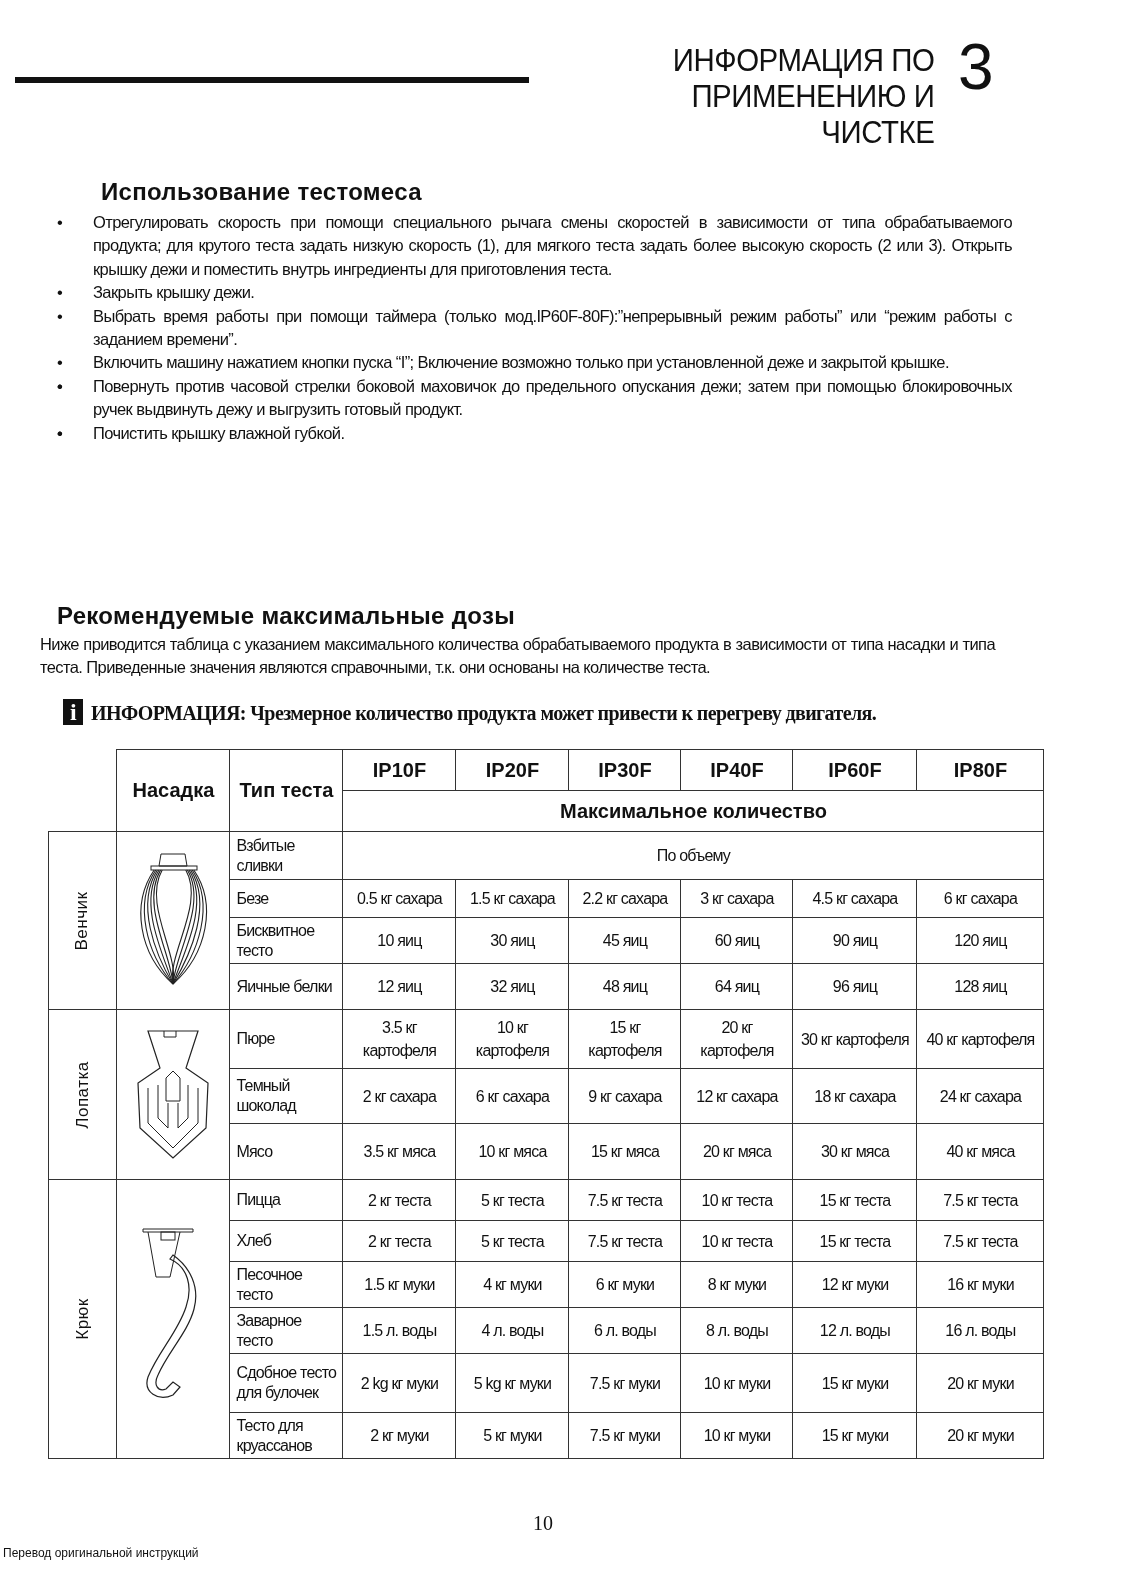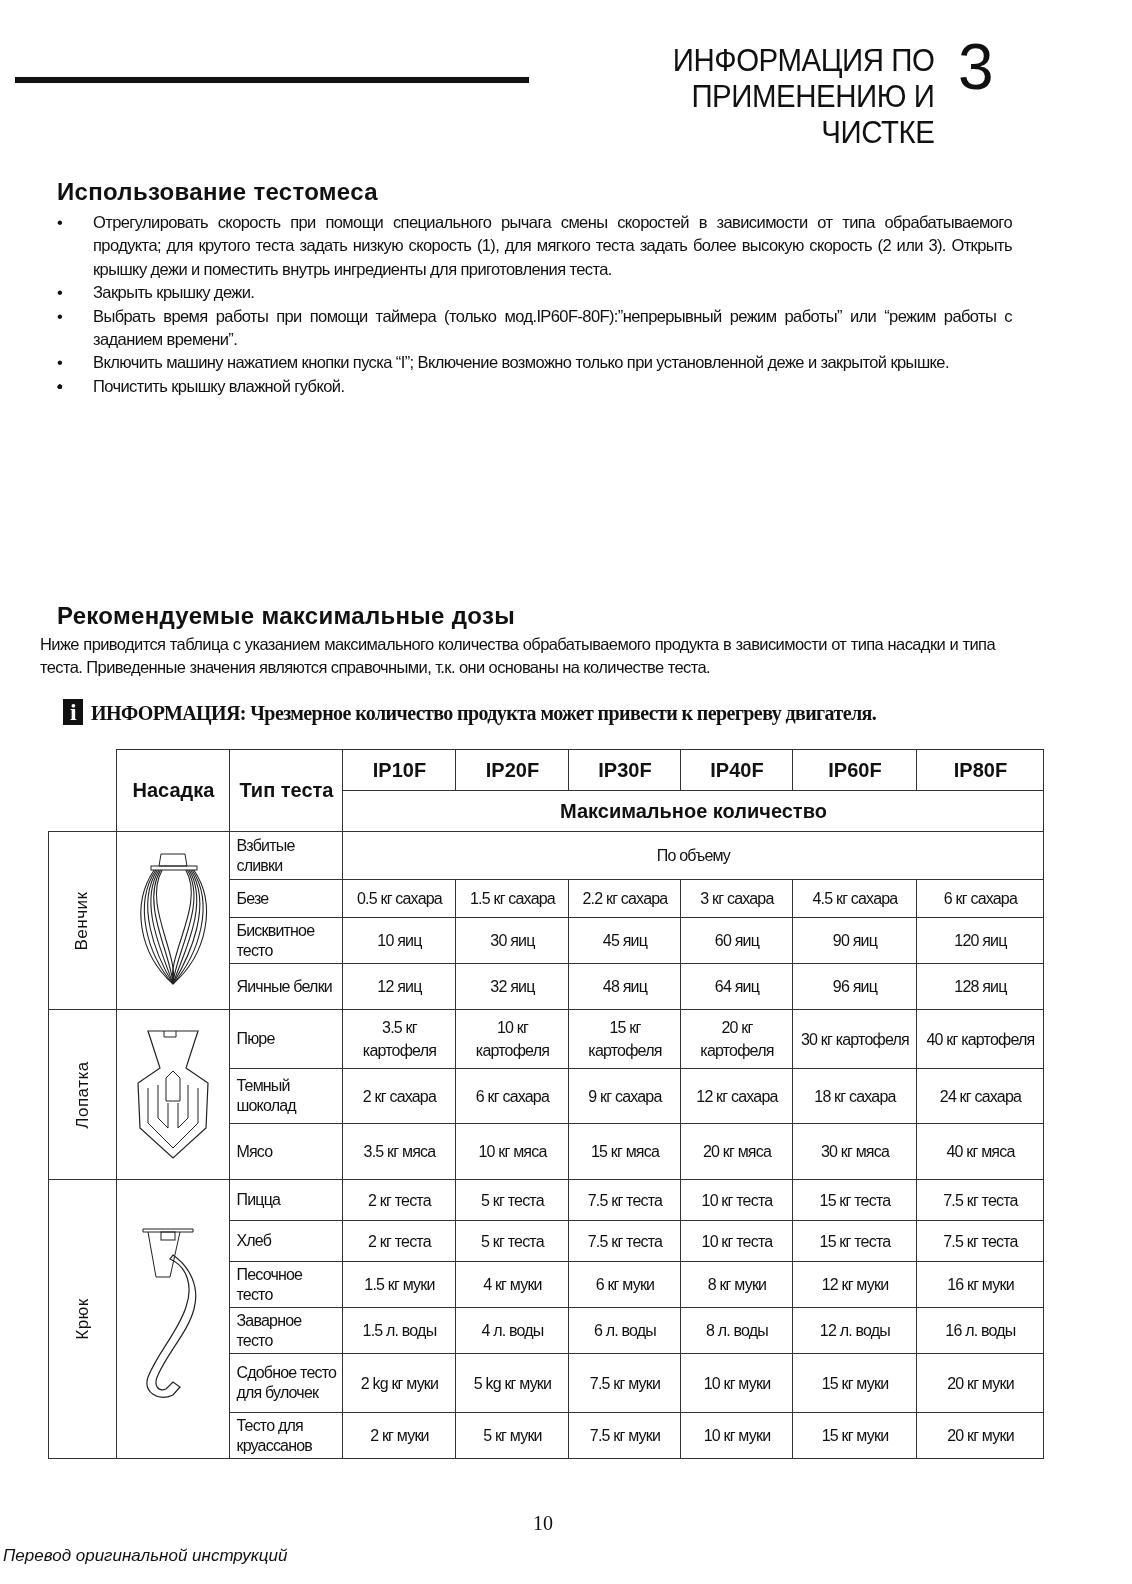--- a/index.html
+++ b/index.html
@@ -1,59 +1,59 @@
 <!DOCTYPE html>
 <html><head>
 <meta charset="utf-8">
 <style>
   html, body { margin:0; padding:0; background:#fff; }
   body { width:1132px; height:1584px; position:relative; overflow:hidden; font-family:"Liberation Sans", sans-serif; color:#111; }
   .rule { position:absolute; left:15px; top:77px; width:514px; height:6px; background:#111; }
   .chapter-title { position:absolute; right:198px; top:42px; text-align:right; font-size:32px; line-height:36px; font-weight:normal; letter-spacing:-0.5px; transform:scaleX(0.92); transform-origin:right top; }
   .chapter-number { position:absolute; left:958px; top:32px; font-size:64px; line-height:70px; }
   h2 { position:absolute; left:57px; margin:0; font-size:24px; font-weight:bold; letter-spacing:0.3px; }
-  .h-usage { top:178px; }
+  .h-usage { top:178px;margin-left:44px; }
   .h-doses { top:602px; }
   ul.bullets { position:absolute; left:57px; top:211px; width:955px; margin:0; padding:0; list-style:none; font-size:16.5px; line-height:23.4px; letter-spacing:-0.6px; }
   ul.bullets li { position:relative; padding-left:36px; text-align:justify; margin:0; }
   ul.bullets li .dot { position:absolute; left:0; top:0; }
   .intro { position:absolute; left:40px; top:633px; width:955px; font-size:16.5px; line-height:23px; letter-spacing:-0.6px; text-align:justify; margin:0; }
   .info-line { position:absolute; left:63px; top:699px; font-family:"Liberation Serif", serif; font-weight:bold; font-size:20px; letter-spacing:-0.6px; display:flex; align-items:flex-end; }
   .info-icon { display:inline-block; width:20px; height:26px; background:#111; color:#fff; font-family:"Liberation Serif", serif; font-size:24px; line-height:26px; text-align:center; margin-right:8px; }
   table.doses { position:absolute; left:48px; top:749px; border-collapse:collapse; font-size:16px; letter-spacing:-0.8px; table-layout:fixed; }
   table.doses td, table.doses th { border:1.5px solid #333; padding:0 4px; text-align:center; vertical-align:middle; font-weight:normal; }
   table.doses th { font-weight:bold; font-size:20px; letter-spacing:0; }
   .noborder { border-left:none !important; border-top:none !important; border-bottom:none !important; }
   td.type { text-align:left !important; line-height:20px; padding-left:6px !important; }
   td.group { font-weight:bold; font-size:17px; letter-spacing:0.5px; padding:0 !important; }
   td.group span { display:inline-block; transform:rotate(-90deg); white-space:nowrap; }
   td.tool { padding:0 !important; }
   .cell2 { line-height:23px; }
   .page-num { position:absolute; left:533px; top:1512px; font-family:"Liberation Serif", serif; font-size:20px; }
-  .footer { position:absolute; left:3px; top:1546px; font-style:italic; font-size:17px; }
+  .footer { position:absolute; left:3px; top:1546px; font-size:12px; }
 </style>
 </head>
 <body>
 
 <div class="rule"></div>
 <div class="chapter-title">
   <div>ИНФОРМАЦИЯ ПО</div>
   <div>ПРИМЕНЕНИЮ И</div>
   <div>ЧИСТКЕ</div>
 </div>
 <div class="chapter-number">3</div>
 
 <h2 class="h-usage">Использование тестомеса</h2>
 <ul class="bullets" id="usage-list">
     <li><span class="dot">•</span><span>Отрегулировать скорость при помощи специального рычага смены скоростей в зависимости от типа обрабатываемого продукта; для крутого теста задать низкую скорость (1), для мягкого теста задать более высокую скорость (2 или 3). Открыть крышку дежи и поместить внутрь ингредиенты для приготовления теста.</span></li>
     <li><span class="dot">•</span><span>Закрыть крышку дежи.</span></li>
     <li><span class="dot">•</span><span>Выбрать время работы при помощи таймера (только мод.IP60F-80F):”непрерывный режим работы” или “режим работы с заданием времени”.</span></li>
     <li><span class="dot">•</span><span>Включить машину нажатием кнопки пуска “I”; Включение возможно только при установленной деже и закрытой крышке.</span></li>
     <li><span class="dot">•</span></li>
-    <li><span class="dot">•</span></li>
+    <li><span class="dot">•</span><span>Повернуть против часовой стрелки боковой маховичок до предельного опускания дежи; затем при помощью блокировочных ручек выдвинуть дежу и выгрузить готовый продукт.</span></li>
     <li><span class="dot">•</span></li>
     <li><span class="dot">•</span><span>Почистить крышку влажной губкой.</span></li>
   </ul>
 
 <h2 class="h-doses">Рекомендуемые максимальные дозы</h2>
 <p class="intro">Ниже приводится таблица с указанием максимального количества обрабатываемого продукта в зависимости от типа насадки и типа теста. Приведенные значения являются справочными, т.к. они основаны на количестве теста.</p>
 
 <div class="info-line">
   <span class="info-icon">i</span>
   <span>ИНФОРМАЦИЯ:</span>

